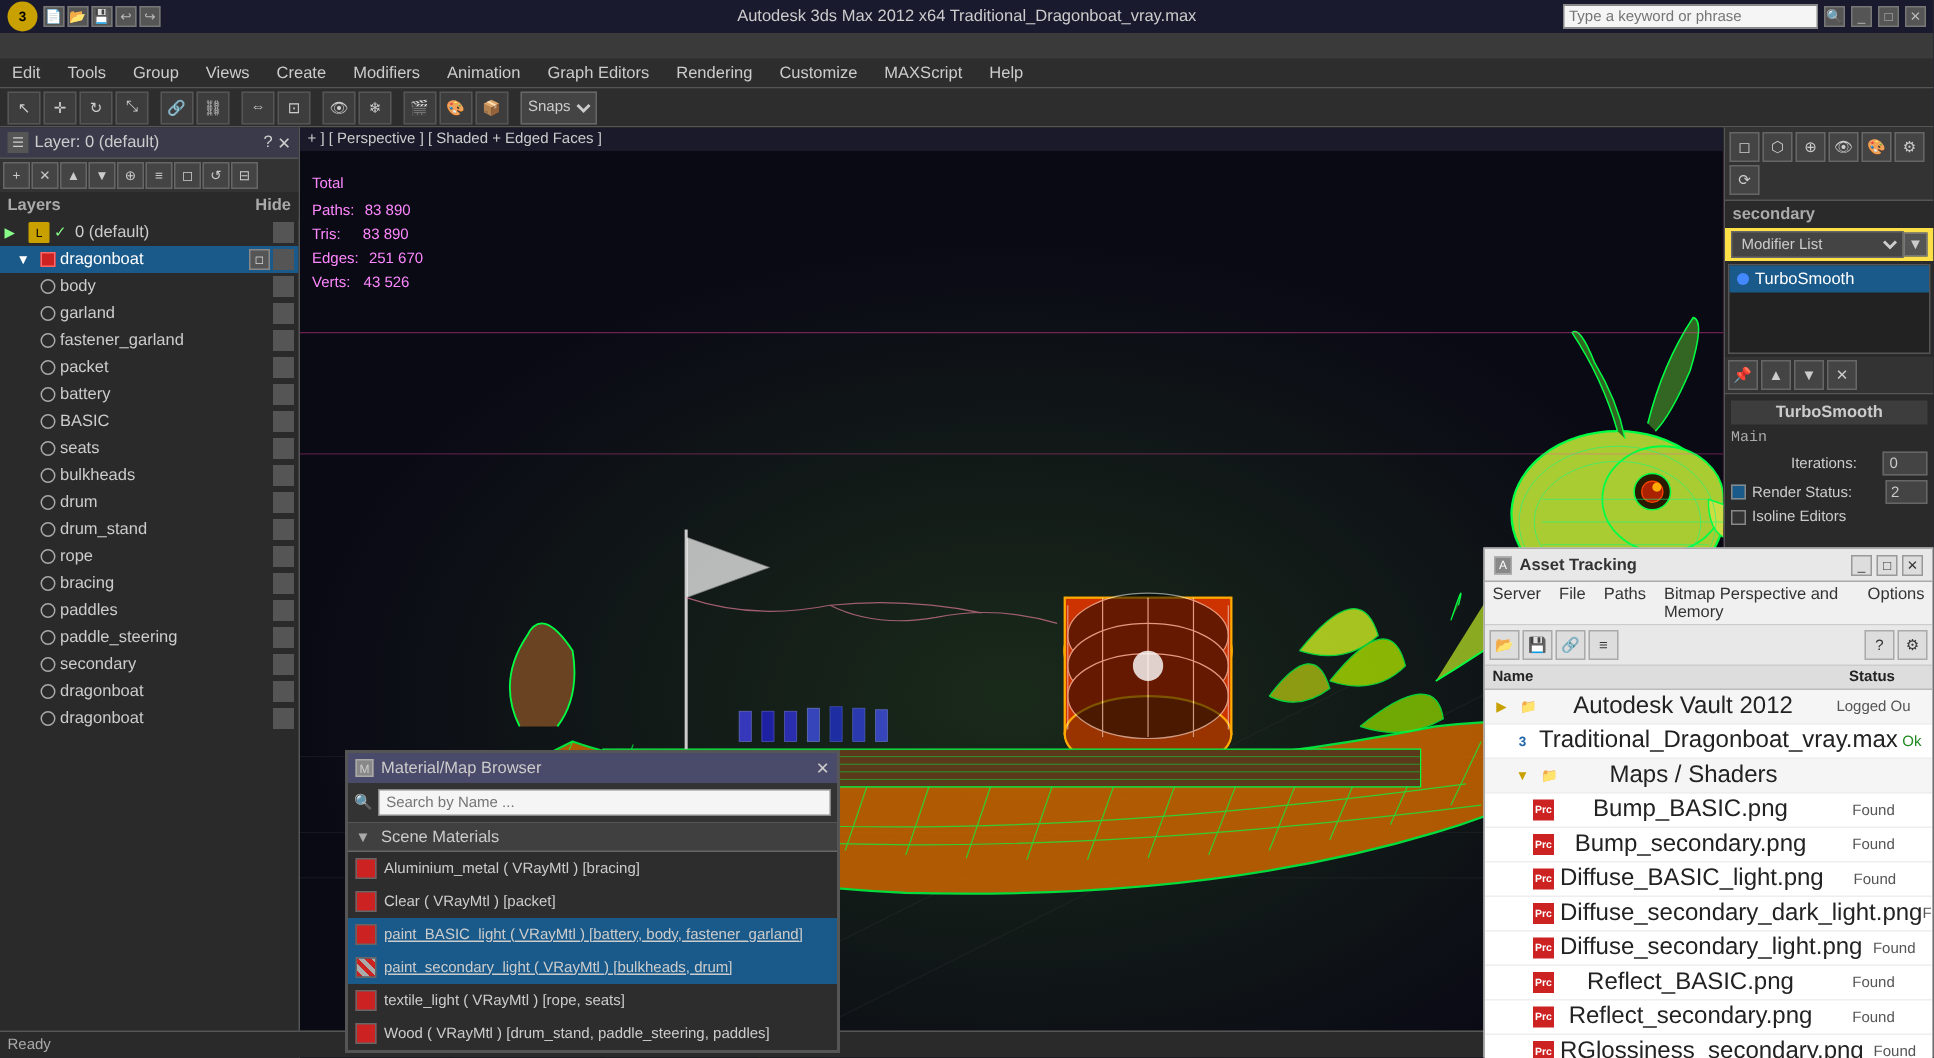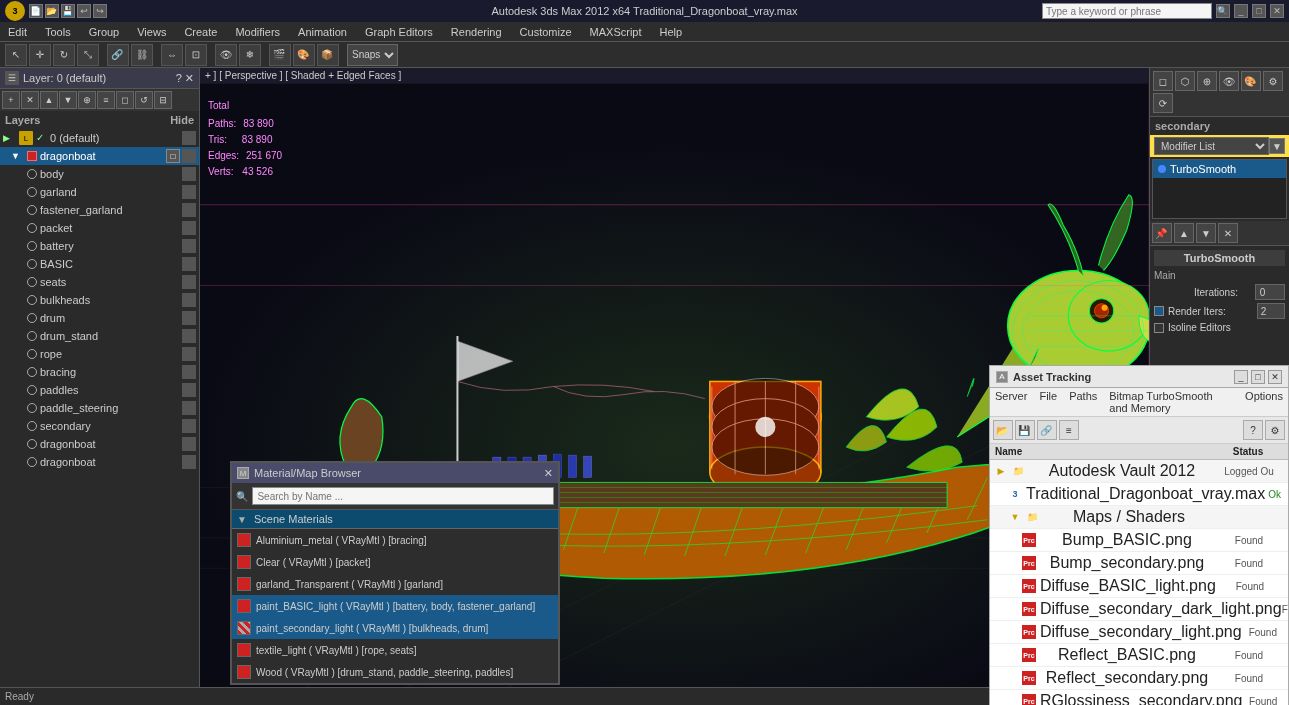--- a/index.html
+++ b/index.html
@@ -60,20 +60,21 @@
     #menu-bar {
       height: 20px;
       background: #2d2d2d;
       display: flex;
       align-items: center;
       padding: 0 5px;
       gap: 12px;
       color: #ccc;
       font-size: 11px;
       border-bottom: 1px solid #555;
+      margin-top: 17px;
     }
     #menu-bar span {
       cursor: pointer;
       padding: 1px 3px;
     }
 
     
     #toolbar {
       height: 26px;
       background: #2d2d2d;
@@ -274,34 +275,34 @@
     #mb-search-input {
       width: 100%;
       height: 18px;
       background: #f5f5f5;
       border: 1px solid #888;
       padding: 0 4px;
       font-size: 10px;
       color: #999;
     }
     #mb-section-header {
-      background: #0c4a6e;
+      background: #404040;
       padding: 3px 5px;
       color: #ccc;
       font-size: 11px;
       border-bottom: 1px solid #666;
     }
     .mb-item {
       display: flex;
       align-items: center;
       padding: 2px 5px;
       height: 22px;
       cursor: pointer;
     }
-    .mb-item.selected { background: #1a5a8a; }
+    .mb-item.selected { background: #1a5a8a; text-decoration: underline; }
     .mb-swatch {
       width: 14px;
       height: 14px;
       margin-right: 5px;
       border: 1px solid #666;
       flex-shrink: 0;
     }
     .mb-item-text {
       font-size: 10px;
       color: #ccc;
@@ -407,20 +408,21 @@
       color: #ccc;
       margin-bottom: 4px;
       text-align: center;
       background: #3d3d3d;
       padding: 2px;
     }
     .ts-section-label {
       font-size: 10px;
       color: #aaa;
       margin-bottom: 3px;
+      font-family: Liberation Mono, monospace;
     }
     .ts-row {
       display: flex;
       align-items: center;
       justify-content: space-between;
       margin-bottom: 3px;
       padding-left: 40px;
     }
     .ts-label {
       font-size: 10px;
@@ -1030,24 +1032,20 @@
       </div>
       <div id="mb-list">
         <div class="mb-item">
           <div class="mb-swatch swatch-red"></div>
           <span class="mb-item-text">Aluminium_metal ( VRayMtl ) [bracing]</span>
         </div>
         <div class="mb-item">
           <div class="mb-swatch swatch-red"></div>
           <span class="mb-item-text">Clear ( VRayMtl ) [packet]</span>
         </div>
-        <div class="mb-item">
-          <div class="mb-swatch swatch-red"></div>
-          <span class="mb-item-text">garland_Transparent ( VRayMtl ) [garland]</span>
-        </div>
         <div class="mb-item selected">
           <div class="mb-swatch swatch-red"></div>
           <span class="mb-item-text">paint_BASIC_light ( VRayMtl ) [battery, body, fastener_garland]</span>
         </div>
         <div class="mb-item selected">
           <div class="mb-swatch swatch-checked"></div>
           <span class="mb-item-text">paint_secondary_light ( VRayMtl ) [bulkheads, drum]</span>
         </div>
         <div class="mb-item">
           <div class="mb-swatch swatch-red"></div>
@@ -1100,21 +1098,21 @@
 
     <div id="turbosmooth-section">
       <div class="ts-title">TurboSmooth</div>
       <div class="ts-section-label">Main</div>
       <div class="ts-row">
         <span class="ts-label">Iterations:</span>
         <input type="number" class="ts-spinbox" value="0" min="0" max="10" style="width: 30px; height: 16px; background: rgb(68, 68, 68); border: 1px solid rgb(102, 102, 102); color: rgb(204, 204, 204); font-size: 10px; text-align: center;">
       </div>
       <div class="ts-checkbox-row">
         <div class="ts-checkbox"></div>
-        <span class="ts-label">Render Iters:</span>
+        <span class="ts-label">Render Status:</span>
         <input type="number" class="ts-spinbox" value="2" min="0" max="10" style="width: 28px; height: 16px; background: rgb(68, 68, 68); border: 1px solid rgb(102, 102, 102); color: rgb(204, 204, 204); font-size: 10px; text-align: center; margin-left: auto;">
       </div>
       <div class="ts-checkbox-row">
         <div style="width:10px;height:10px;border:1px solid #888;background:#333;"></div>
         <span class="ts-label">Isoline Editors</span>
       </div>
     </div>
   </div>
 
 </div>
@@ -1128,21 +1126,21 @@
     <div class="at-controls">
       <div class="at-win-btn">_</div>
       <div class="at-win-btn">□</div>
       <div class="at-win-btn">✕</div>
     </div>
   </div>
   <div id="at-menu">
     <span>Server</span>
     <span>File</span>
     <span>Paths</span>
-    <span>Bitmap TurboSmooth and Memory</span>
+    <span>Bitmap Perspective and Memory</span>
     <span>Options</span>
   </div>
   <div id="at-toolbar">
     <div class="at-btn">📂</div>
     <div class="at-btn">💾</div>
     <div class="at-btn">🔗</div>
     <div class="at-btn">≡</div>
     <div style="flex:1;"></div>
     <div class="at-btn">?</div>
     <div class="at-btn">⚙</div>

